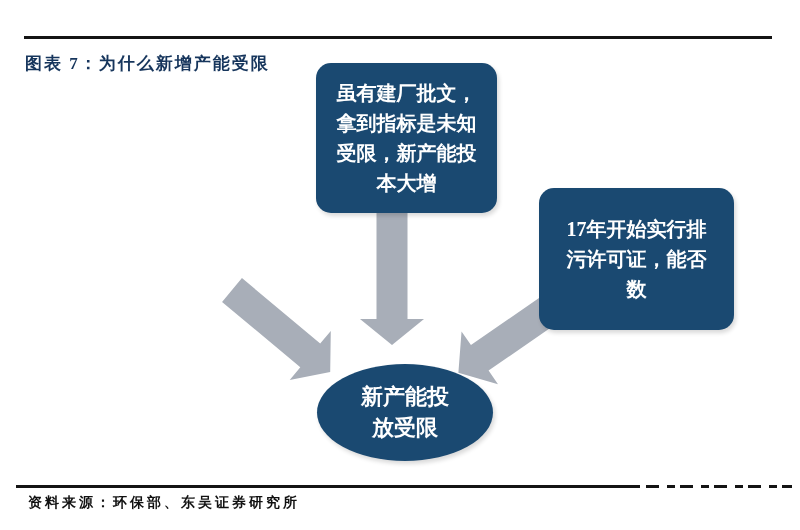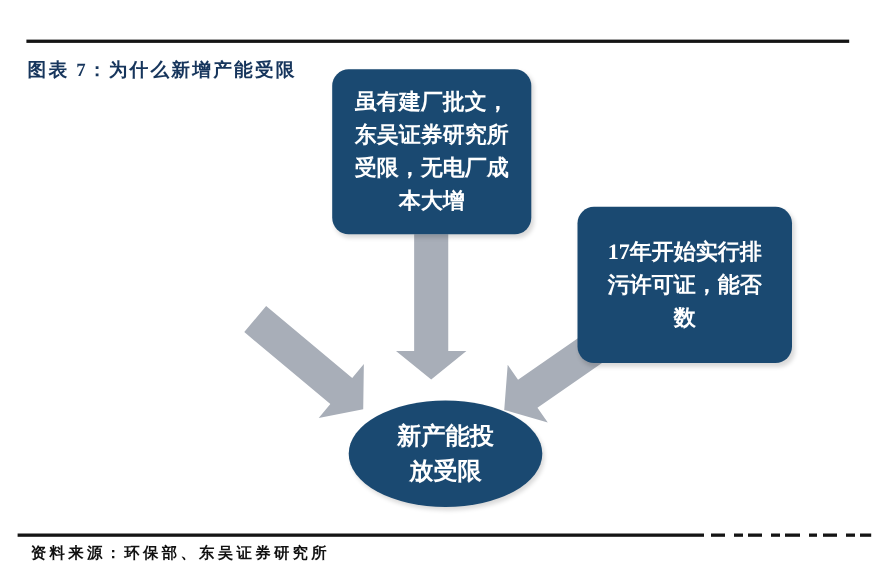--- a/index.html
+++ b/index.html
@@ -40,20 +40,21 @@
     background:var(--box-fill);
     border-radius:15px;
     color:var(--box-text);
     display:flex;flex-direction:column;
     align-items:center;justify-content:center;
     text-align:center;
     font-weight:bold;
     box-shadow:2px 3px 4px rgba(0,0,0,0.15);
     z-index:2;
     line-height:1.5;
+    margin-left:14px;
   }
   .box-middle{left:302px;top:63px;width:181px;height:150px;font-size:20px;}
   .box-left{left:80px;top:185px;width:183px;height:143px;font-size:20px;}
   .box-right{left:525px;top:188px;width:195px;height:142px;font-size:20px;}
   .result-ellipse{
     position:absolute;left:317px;top:364px;
     width:176px;height:97px;
     background:var(--box-fill);
     border-radius:50%;
     color:var(--box-text);
@@ -104,22 +105,22 @@
     </g>
 
     <g transform="translate(585,285) rotate(145.3)">
       <polygon fill="var(--arrow-fill)" points="0,-15.5 128,-15.5 128,-32 154,0 128,32 128,15.5 0,15.5"></polygon>
     </g>
   </svg>
 
 
   <div class="cause-box box-middle">
       <div>虽有建厂批文，</div>
-      <div>东吴证券研究所</div>
-      <div>受限，无电厂成</div>
+      <div>拿到指标是未知</div>
+      <div>受限，新产能投</div>
       <div>本大增</div>
     </div>
 
   <div class="cause-box box-right">
       <div>17年开始实行排</div>
       <div>污许可证，能否</div>
       <div>数</div>
     </div>
 
   <div class="result-ellipse">

